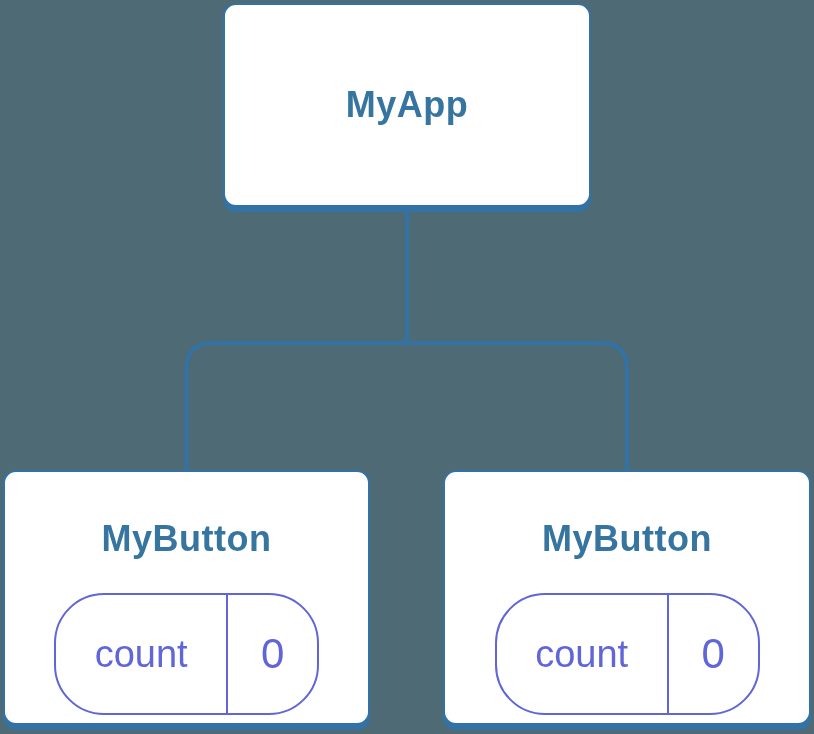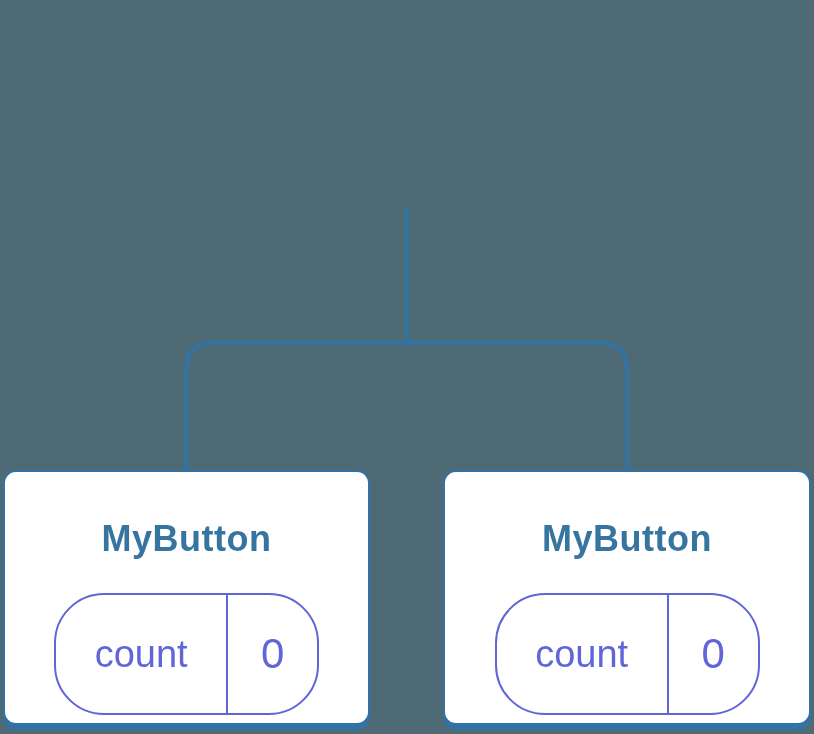--- a/index.html
+++ b/index.html
@@ -89,20 +89,23 @@
 </head>
 <body>
 
 <div class="canvas">
 
   <svg class="connectors" viewBox="0 0 814 734" xmlns="http://www.w3.org/2000/svg">
     <path d="M 407 207 L 407 343"></path>
     <path d="M 186.5 474 L 186.5 369 Q 186.5 343 212.5 343 L 601 343 Q 627 343 627 369 L 627 474"></path>
   </svg>
 
+  <div class="node node-root">
+    <div class="node-label">MyApp</div>
+  </div>
 
   <div class="node node-child node-child-left">
     <div class="node-label">MyButton</div>
     <div class="state-pill">
       <div class="state-name">count</div>
       <div class="state-divider"></div>
       <div class="state-value">0</div>
     </div>
   </div>
 

